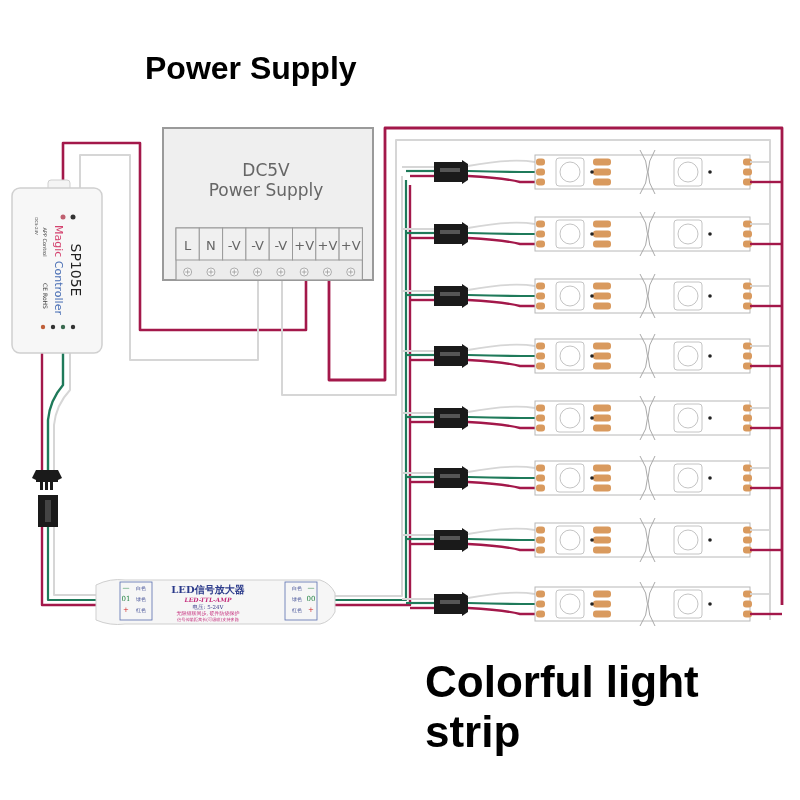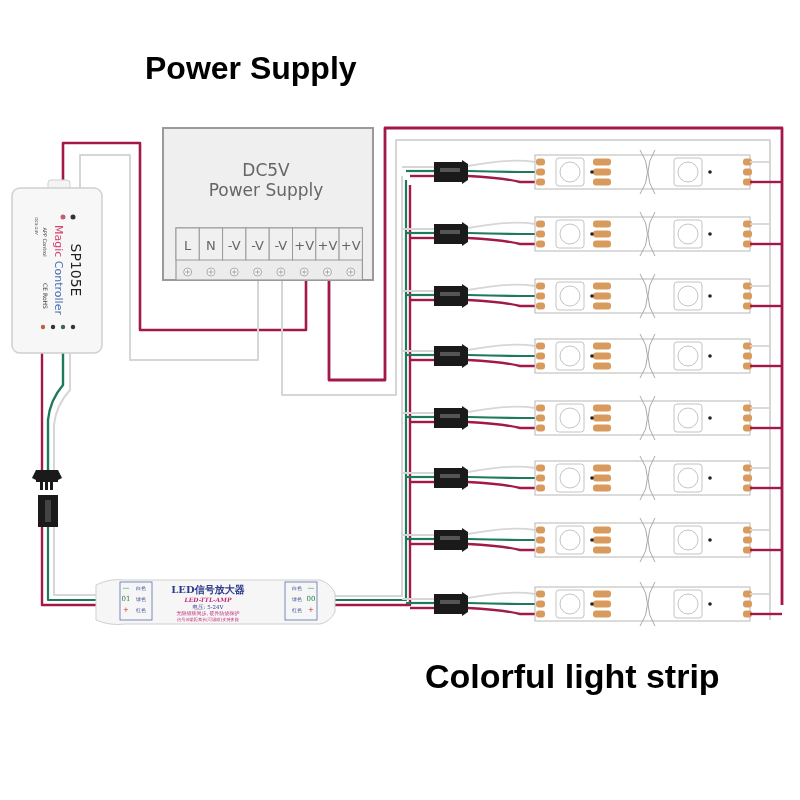--- a/index.html
+++ b/index.html
@@ -1,19 +1,19 @@
 <!DOCTYPE html>
 <html><head>
 <meta charset="utf-8">
 <style>
   html,body{margin:0;padding:0;background:#ffffff;}
   body{width:800px;height:800px;position:relative;overflow:hidden;font-family:"Liberation Sans",sans-serif;}
   .title{position:absolute;font-weight:bold;color:#000;font-family:"Liberation Sans",sans-serif;}
   #title-ps{left:145px;top:50px;font-size:32px;}
-  #title-strip{left:425px;top:657px;font-size:34px;}
+  #title-strip{left:425px;top:657px;font-size:44px;}
   svg{position:absolute;left:0;top:0;}
   .psu-text{font-family:"DejaVu Sans",sans-serif;fill:#666;font-size:17px;}
   .term-text{font-family:"DejaVu Sans",sans-serif;fill:#666;font-size:13px;}
   .ctrl-text{font-family:"DejaVu Sans",sans-serif;}
   .amp-text{font-family:"DejaVu Serif",serif;}
 </style>
 </head>
 <body>
 
 <div class="title" id="title-ps">Power Supply</div>

